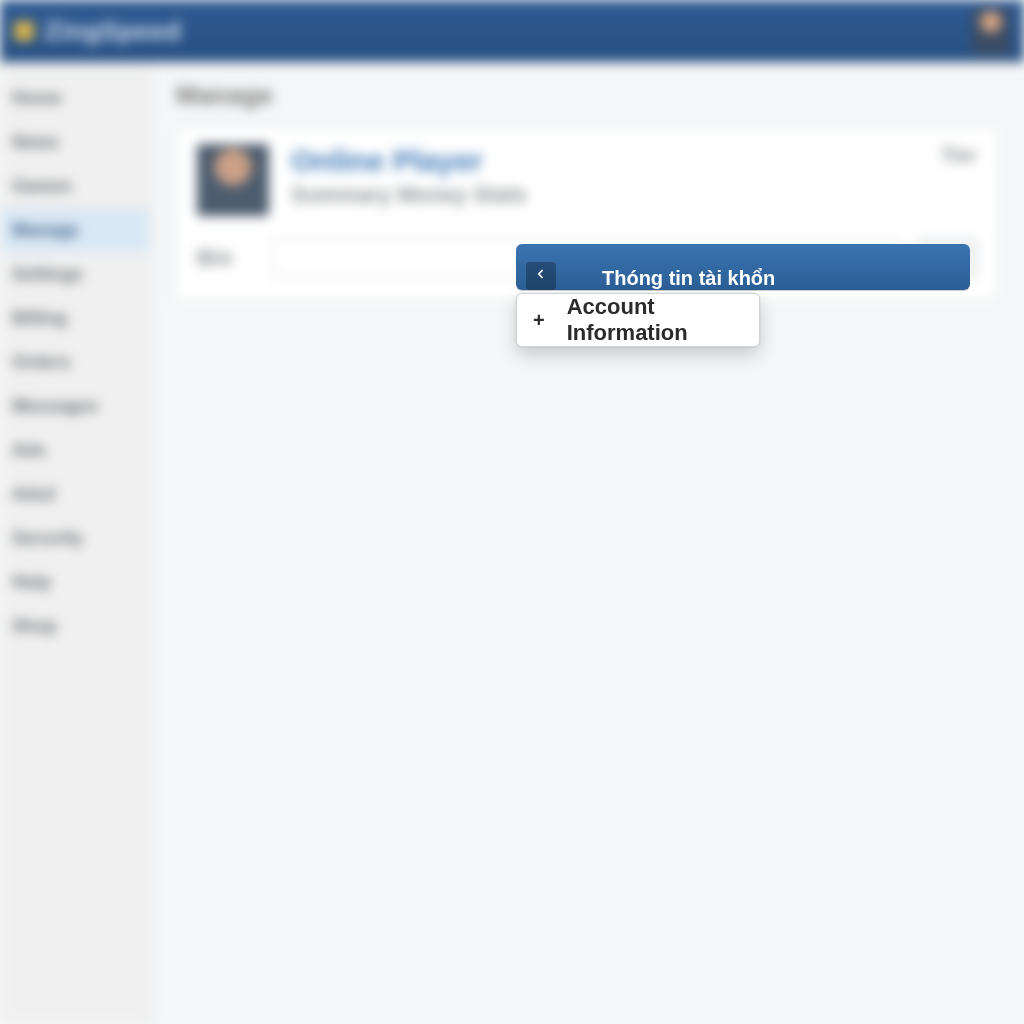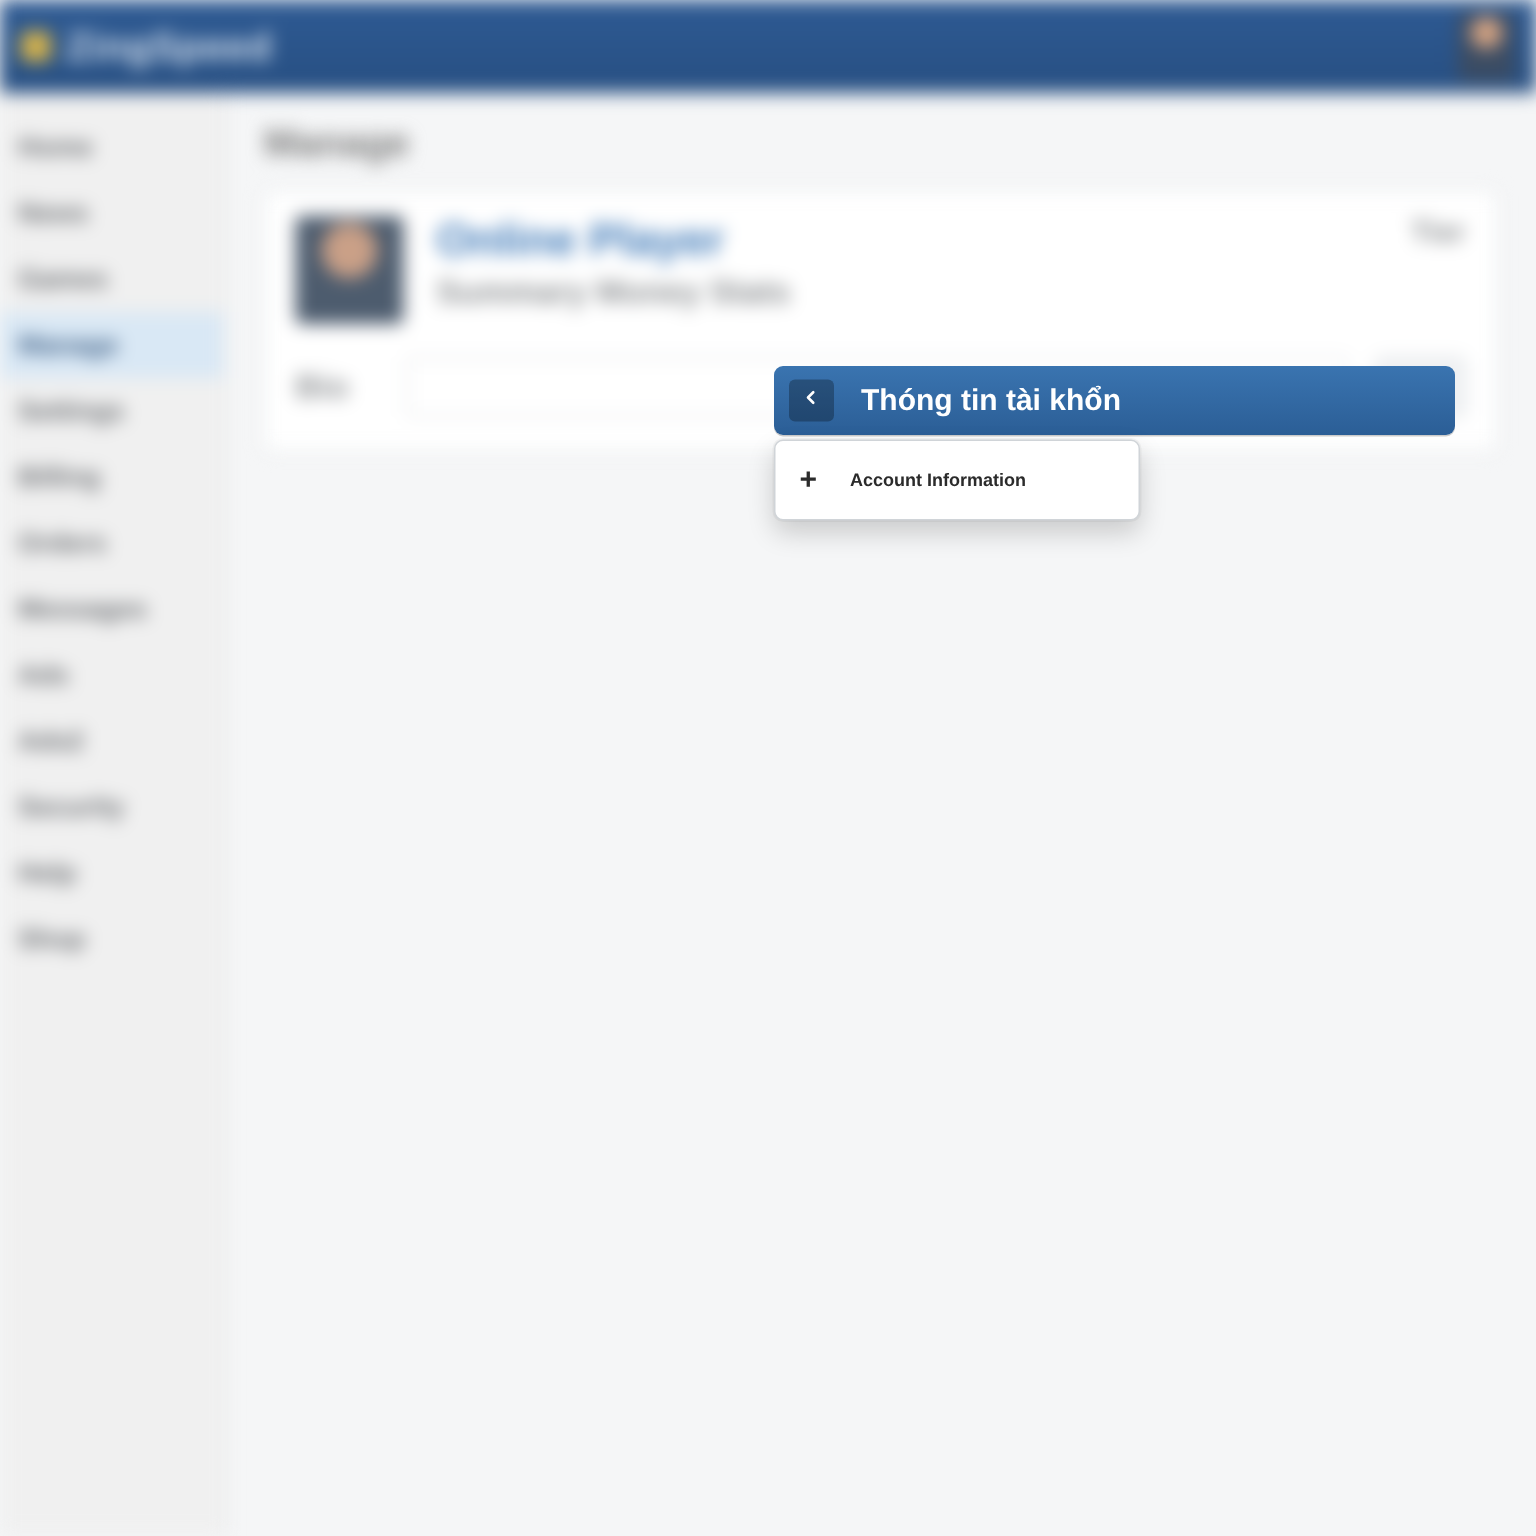--- a/index.html
+++ b/index.html
@@ -63,43 +63,43 @@
 .field-action {
   width: 60px; height: 40px; background: #eef0f2;
   border: 1px solid #cfd3d7; border-radius: 4px;
 }
 
 
 .overlay { position: absolute; left: 516px; top: 244px; width: 454px; filter: none; }
 .overlay-header {
   height: 46px; border-radius: 6px;
   background: linear-gradient(#3a74b0, #2b5e96);
-  display: flex; align-items: center; padding: 0 10px 0 10px;
-  color: #fff; box-shadow: 0 1px 0 rgba(0,0,0,.2);
+  display: flex; align-items: flex-end; padding: 0 10px 0 10px;
+  color: #fff; box-shadow: 0 1px 0 rgba(0,0,0,.2); gap: 28px;
 }
 .overlay-header .close-btn {
   width: 30px; height: 28px; border-radius: 4px;
   background: rgba(0,0,0,.28);
   display: flex; align-items: center; justify-content: center;
   margin-right: 18px;
 }
 .overlay-header .close-btn svg { width: 14px; height: 14px; }
 .overlay-title { font-size: 20px; font-weight: 600; }
 
 .menu-panel {
   margin-top: 3px; width: 244px; background: #fff;
   border: 1px solid #d0d4d8; border-radius: 6px;
   box-shadow: 0 8px 18px rgba(0,0,0,.18), 0 0 0 1px rgba(0,0,0,.04);
   padding: 6px 0;
 }
 .menu-item {
   display: flex; align-items: center; height: 40px; padding: 0 16px; gap: 22px;
 }
 .menu-item .plus { font-size: 20px; font-weight: 700; color: #2b2b2b; line-height: 1; }
-.menu-item .label { font-size: 12px; font-weight: 600; color: #2b2b2b; }
+.menu-item .label { font-size: 22px; font-weight: 600; color: #2b2b2b; }
 </style>
 </head>
 <body>
 
 <div class="blur-layer">
   <div class="topbar">
     <div class="brand-badge"></div>
     <div class="brand-text">ZingSpeed</div>
     <div class="spacer"></div>
     <div class="user-avatar"></div>

